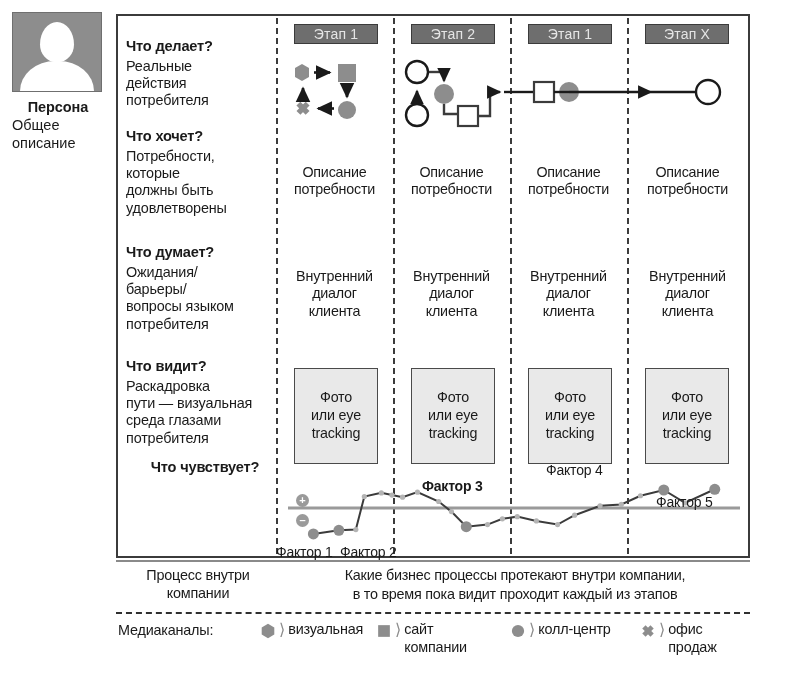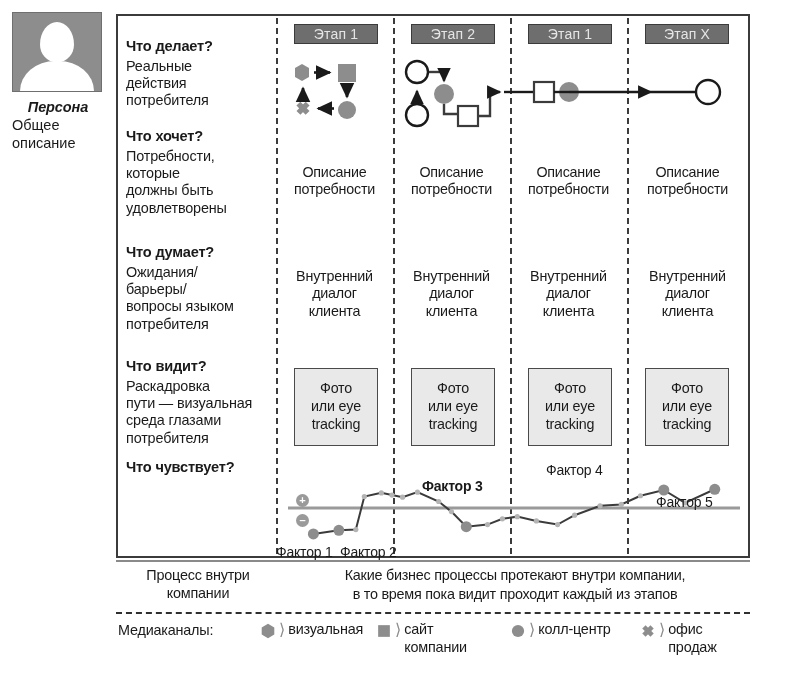--- a/index.html
+++ b/index.html
@@ -54,21 +54,20 @@
     height: 30px;
     background: #ffffff;
     border-radius: 40px 40px 0 0 / 34px 34px 0 0;
   }
   #persona-name {
     text-align: center;
     font-weight: bold;
     font-size: 14.5px;
     margin-top: 7px;
     letter-spacing: -0.1px;
-    font-style: italic;
   }
   #persona-desc {
     text-align: left;
     font-size: 14.5px;
     line-height: 1.22;
     margin-top: 2px;
   }
 
   
   #map-frame {
@@ -103,21 +102,21 @@
     font-size: 14.4px;
     line-height: 1.21;
     margin: 0;
     letter-spacing: -0.15px;
   }
   .q-group { margin-bottom: 0; }
   #grp-does   { position: absolute; left: 8px; top: 22px;  width: 150px; }
   #grp-wants  { position: absolute; left: 8px; top: 112px; width: 150px; }
   #grp-thinks { position: absolute; left: 8px; top: 228px; width: 150px; }
   #grp-sees   { position: absolute; left: 8px; top: 342px; width: 158px; }
-  #grp-feels  { position: absolute; left: 8px; top: 443px; width: 158px; }
+  #grp-feels  { position: absolute; left: 8px; top: 443px; width: 158px; text-align: center; }
 
   
   .col-sep {
     position: absolute;
     top: 2px;
     bottom: 2px;
     width: 0;
     border-left: 2px dashed #3b3b3b;
   }
 
@@ -144,21 +143,21 @@
     text-align: center;
     font-size: 14.3px;
     line-height: 1.22;
     letter-spacing: -0.2px;
   }
 
   
   .photo-box {
     position: absolute;
     top: 352px;
-    height: 78px;
+    height: 96px;
     background: #e9e9e9;
     border: 1.5px solid #4a4a4a;
     box-sizing: border-box;
     display: flex;
     align-items: center;
     justify-content: center;
     text-align: center;
     font-size: 14.3px;
     line-height: 1.24;
     letter-spacing: -0.2px;

